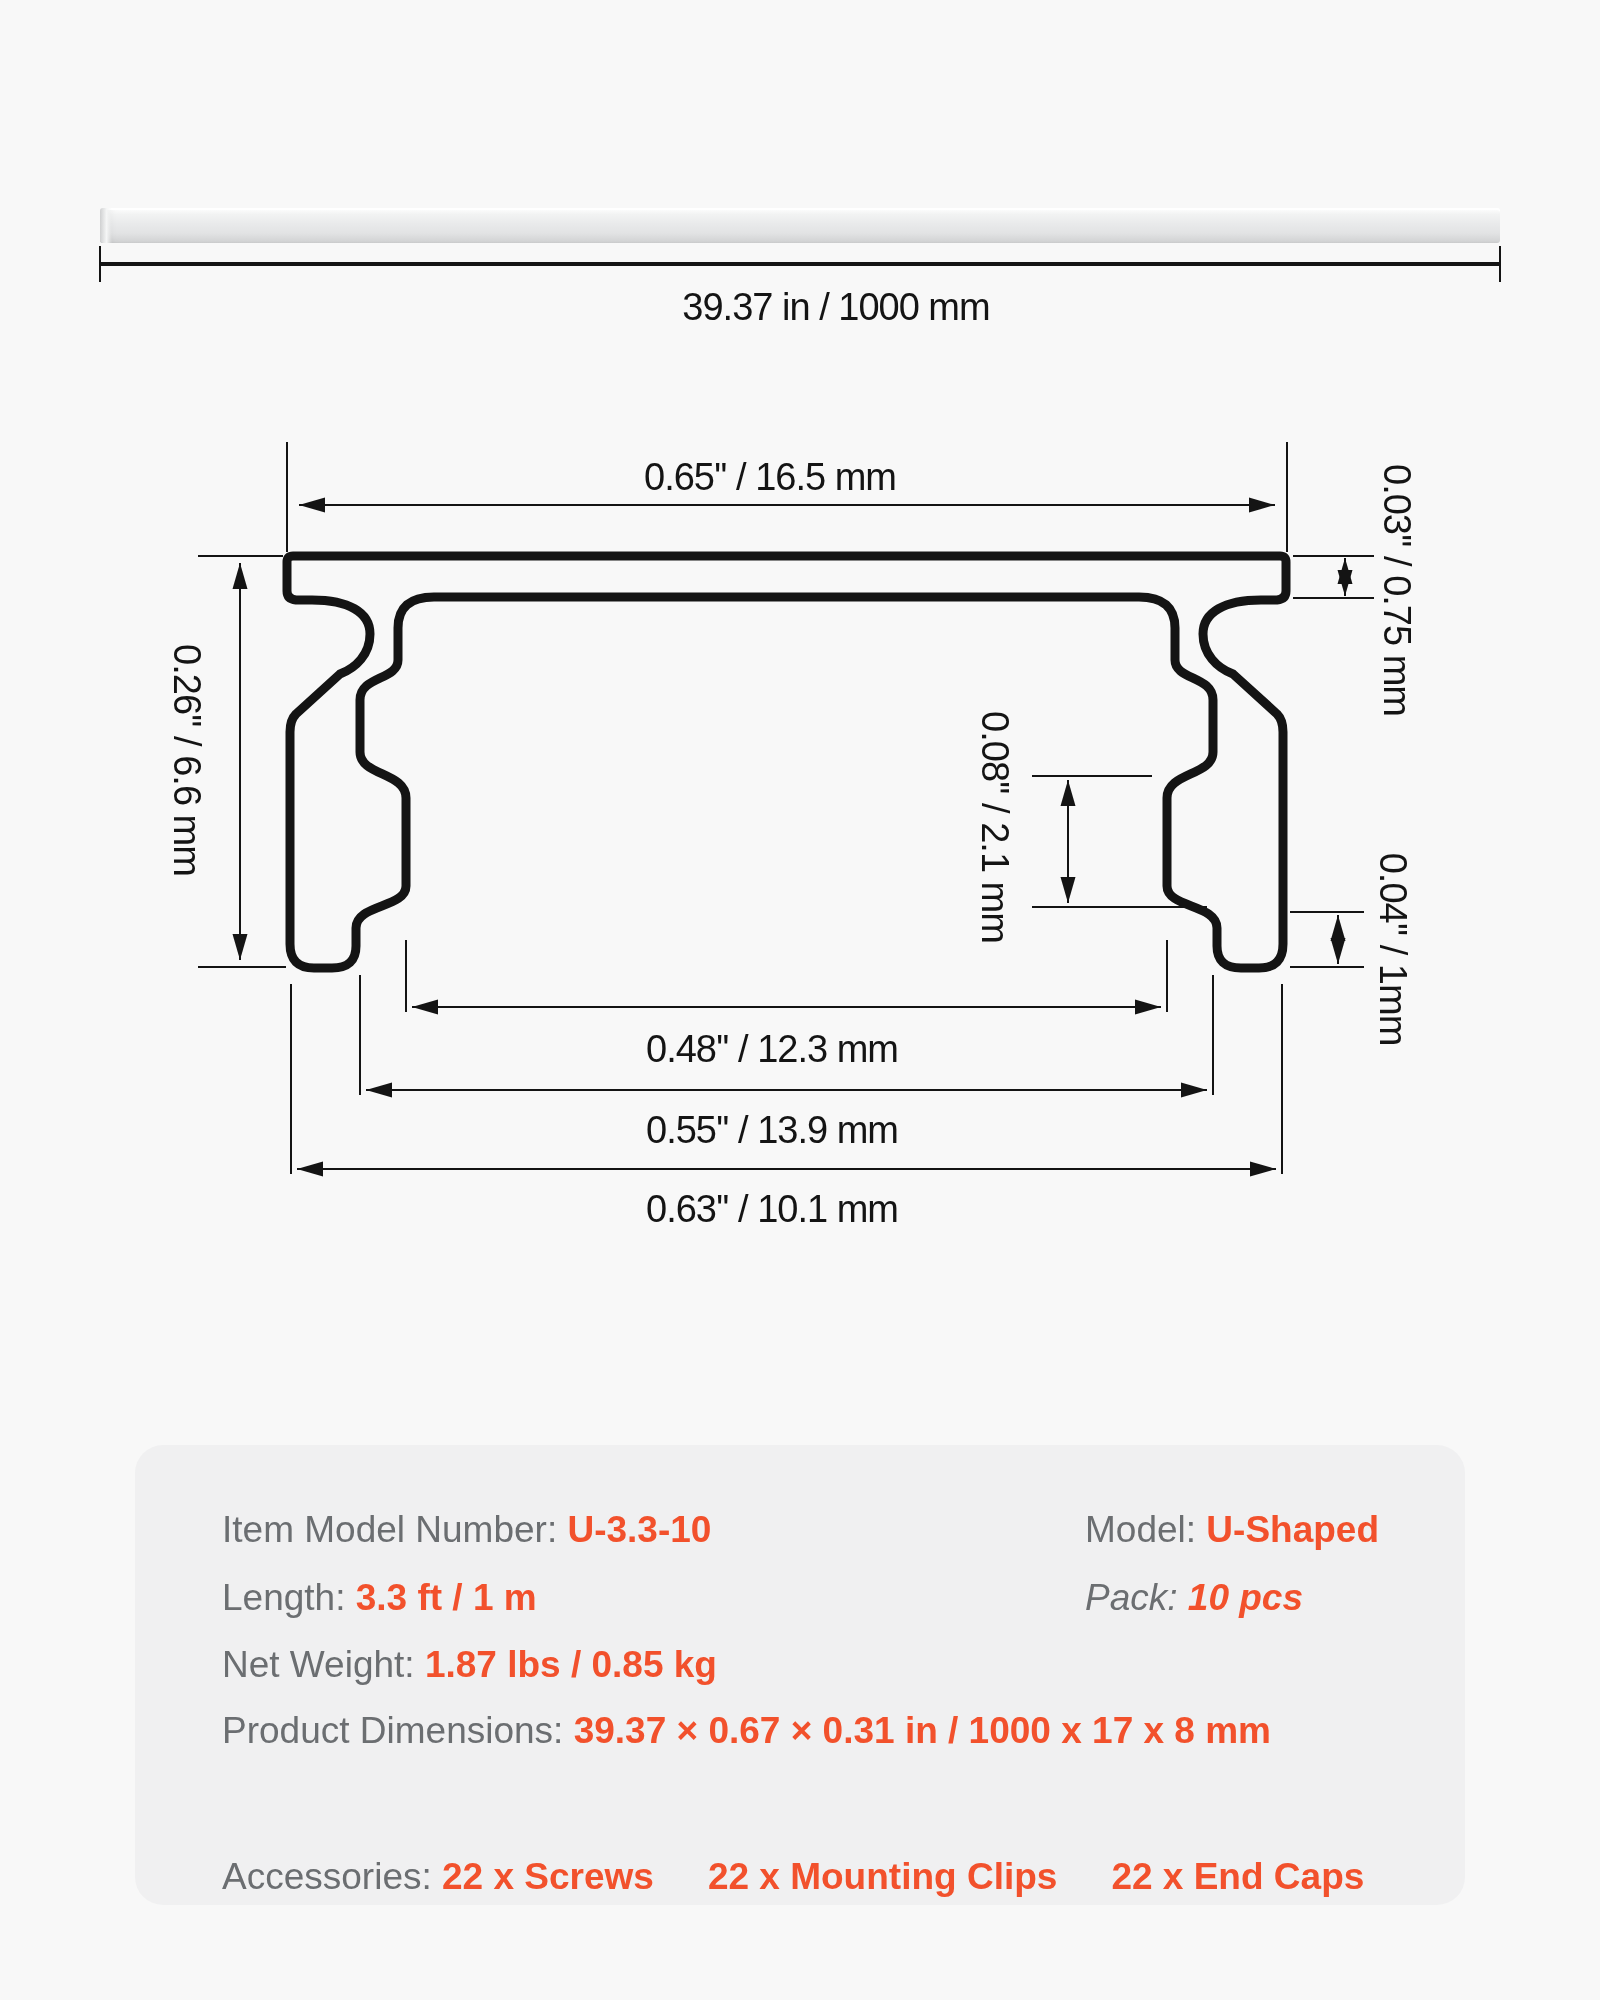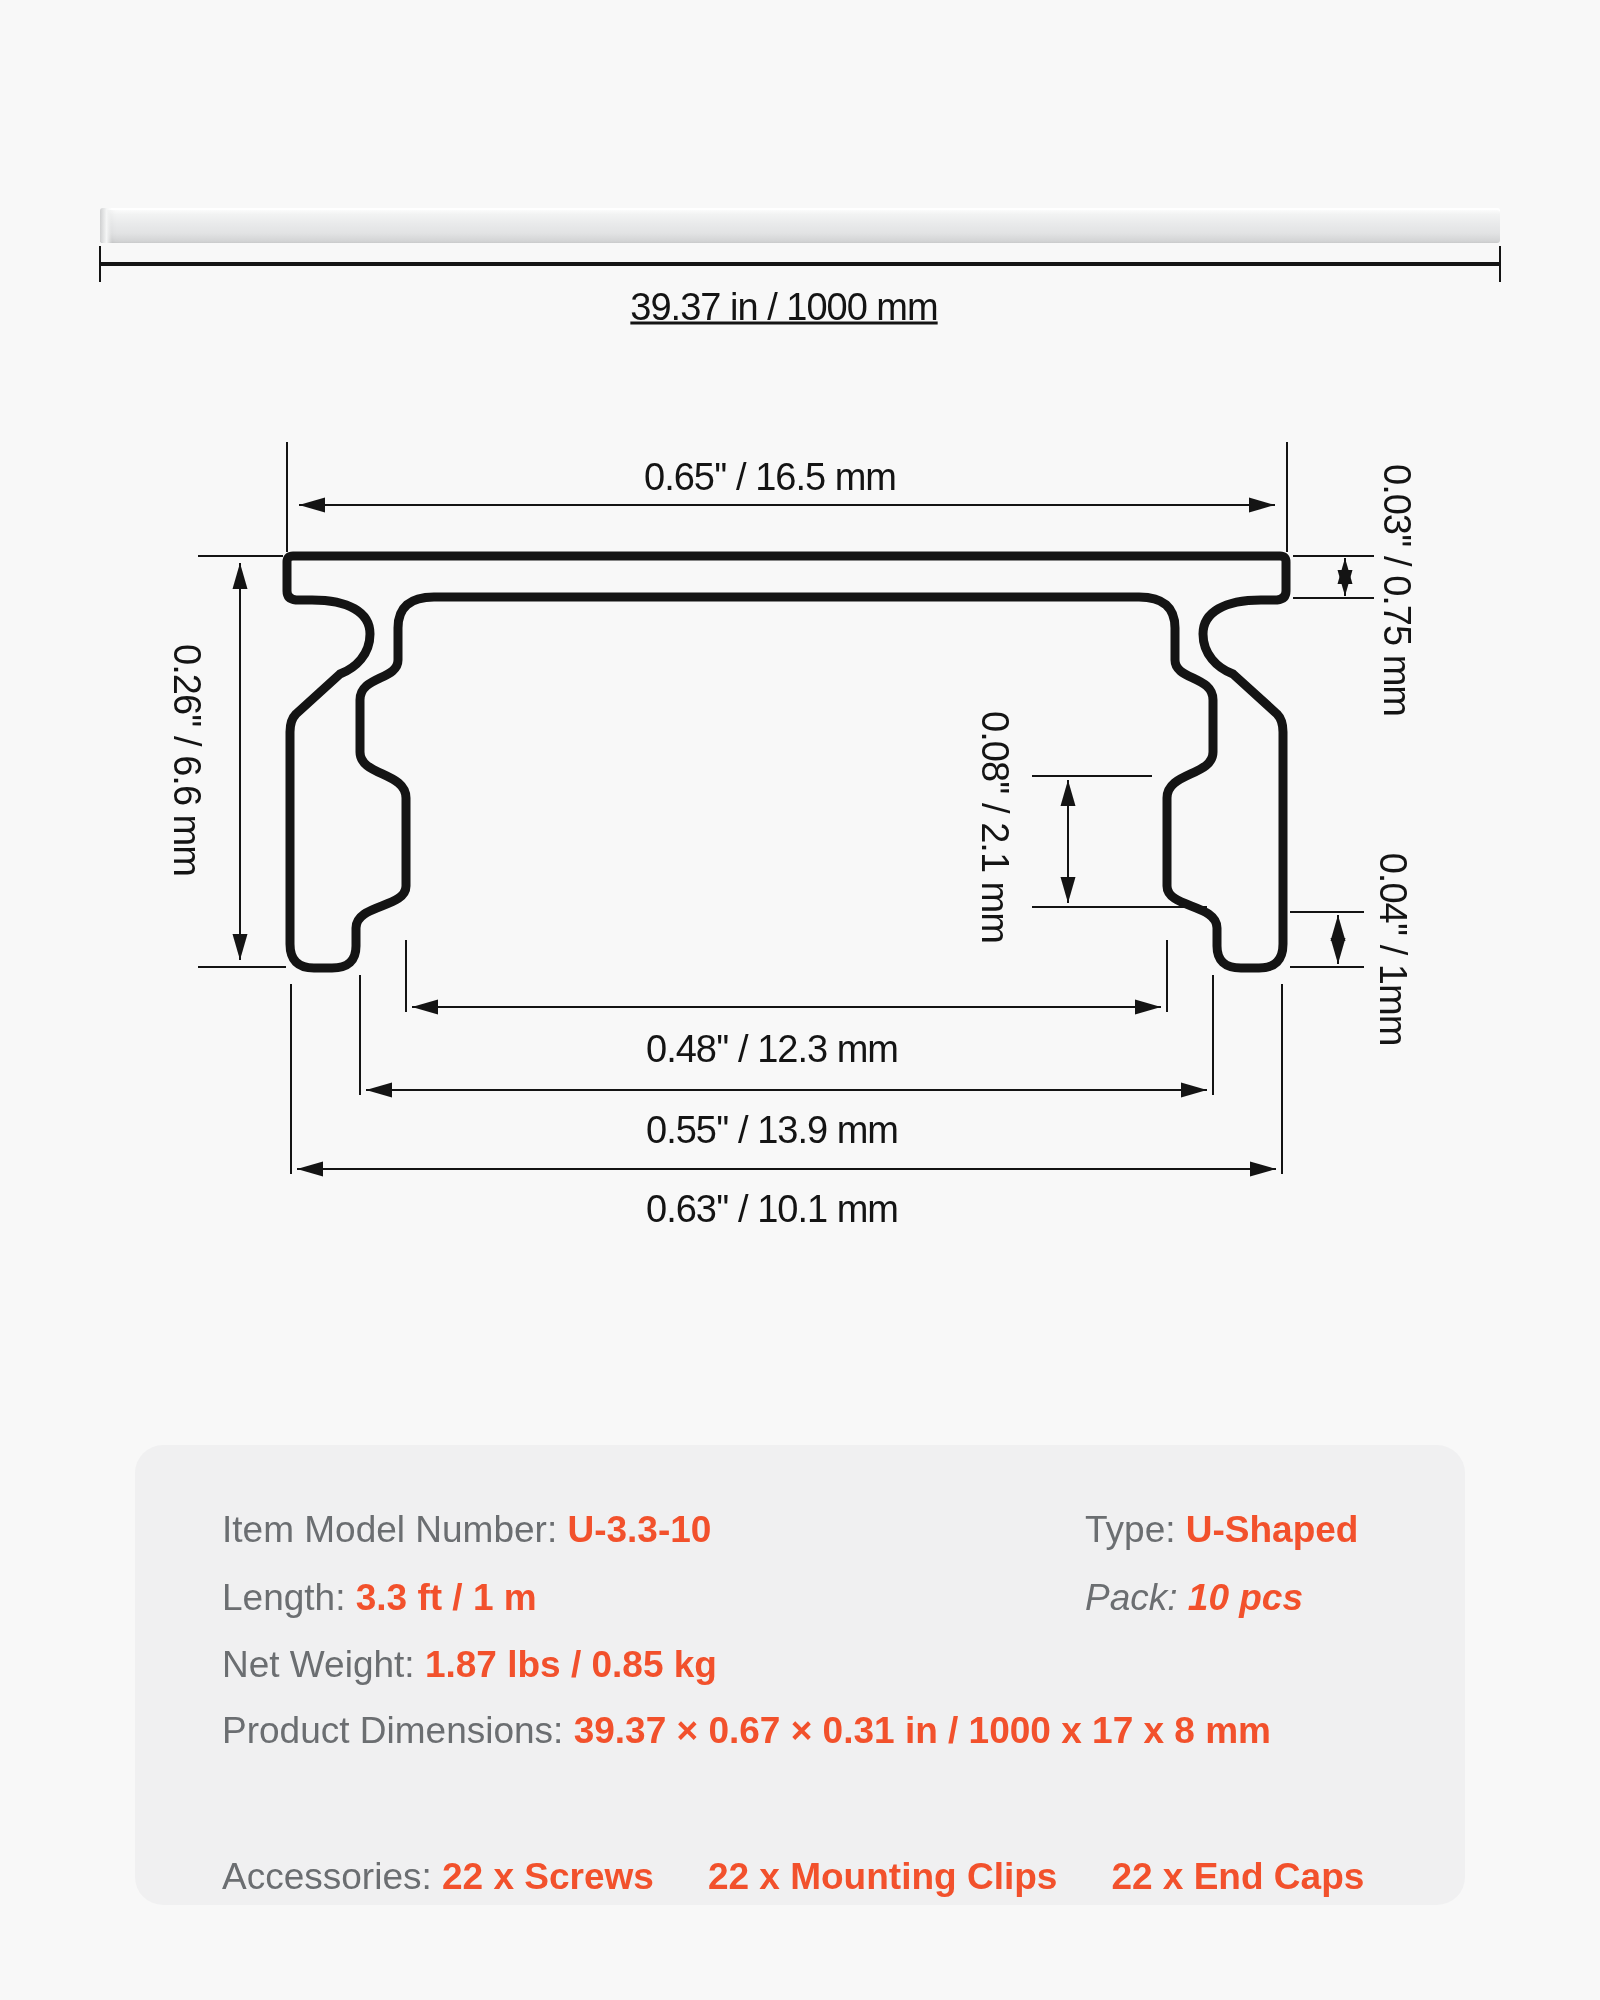--- a/index.html
+++ b/index.html
@@ -99,37 +99,37 @@
     <line x1="366" y1="1090" x2="1207" y2="1090" marker-start="url(#arr)" marker-end="url(#arr)"></line>
   </g>
 
   <g stroke="#141414" stroke-width="2">
     <line x1="291" y1="984" x2="291" y2="1174"></line>
     <line x1="1282" y1="984" x2="1282" y2="1174"></line>
     <line x1="297" y1="1169" x2="1276" y2="1169" marker-start="url(#arr)" marker-end="url(#arr)"></line>
   </g>
 </svg>
 
-<div class="dim" style="left:784px;top:307px;text-decoration:underline;">39.37 in / 1000 mm</div>
+<div class="dim" style="left:836px;top:307px;">39.37 in / 1000 mm</div>
 <div class="dim" style="left:770px;top:477px;">0.65'' / 16.5 mm</div>
 <div class="dim rot" style="left:186px;top:760px;">0.26'' / 6.6 mm</div>
 <div class="dim rot" style="left:1396px;top:590px;">0.03'' / 0.75 mm</div>
 <div class="dim rot" style="left:994px;top:827px;">0.08'' / 2.1 mm</div>
 <div class="dim rot" style="left:1392px;top:949px;">0.04'' / 1mm</div>
 <div class="dim" style="left:772px;top:1049px;">0.48'' / 12.3 mm</div>
 <div class="dim" style="left:772px;top:1130px;">0.55'' / 13.9 mm</div>
 <div class="dim" style="left:772px;top:1209px;">0.63'' / 10.1 mm</div>
 
 <div class="abs card"></div>
 
 <div class="spec" style="left:222px;top:1511px;">
   <span>Item Model Number: </span><b>U-3.3-10</b>
 </div>
 <div class="spec" style="left:1085px;top:1511px;">
-  <span>Type: </span><b>U-Shaped</b>
+  <span>Model: </span><b>U-Shaped</b>
 </div>
 
 <div class="spec" style="left:222px;top:1579px;">
   <span>Length: </span><b>3.3 ft / 1 m</b>
 </div>
 <div class="spec" style="left:1085px;top:1579px;font-style:italic;">
   <span>Pack: </span><b>10 pcs</b>
 </div>
 
 <div class="spec" style="left:222px;top:1646px;text-align:right;">

